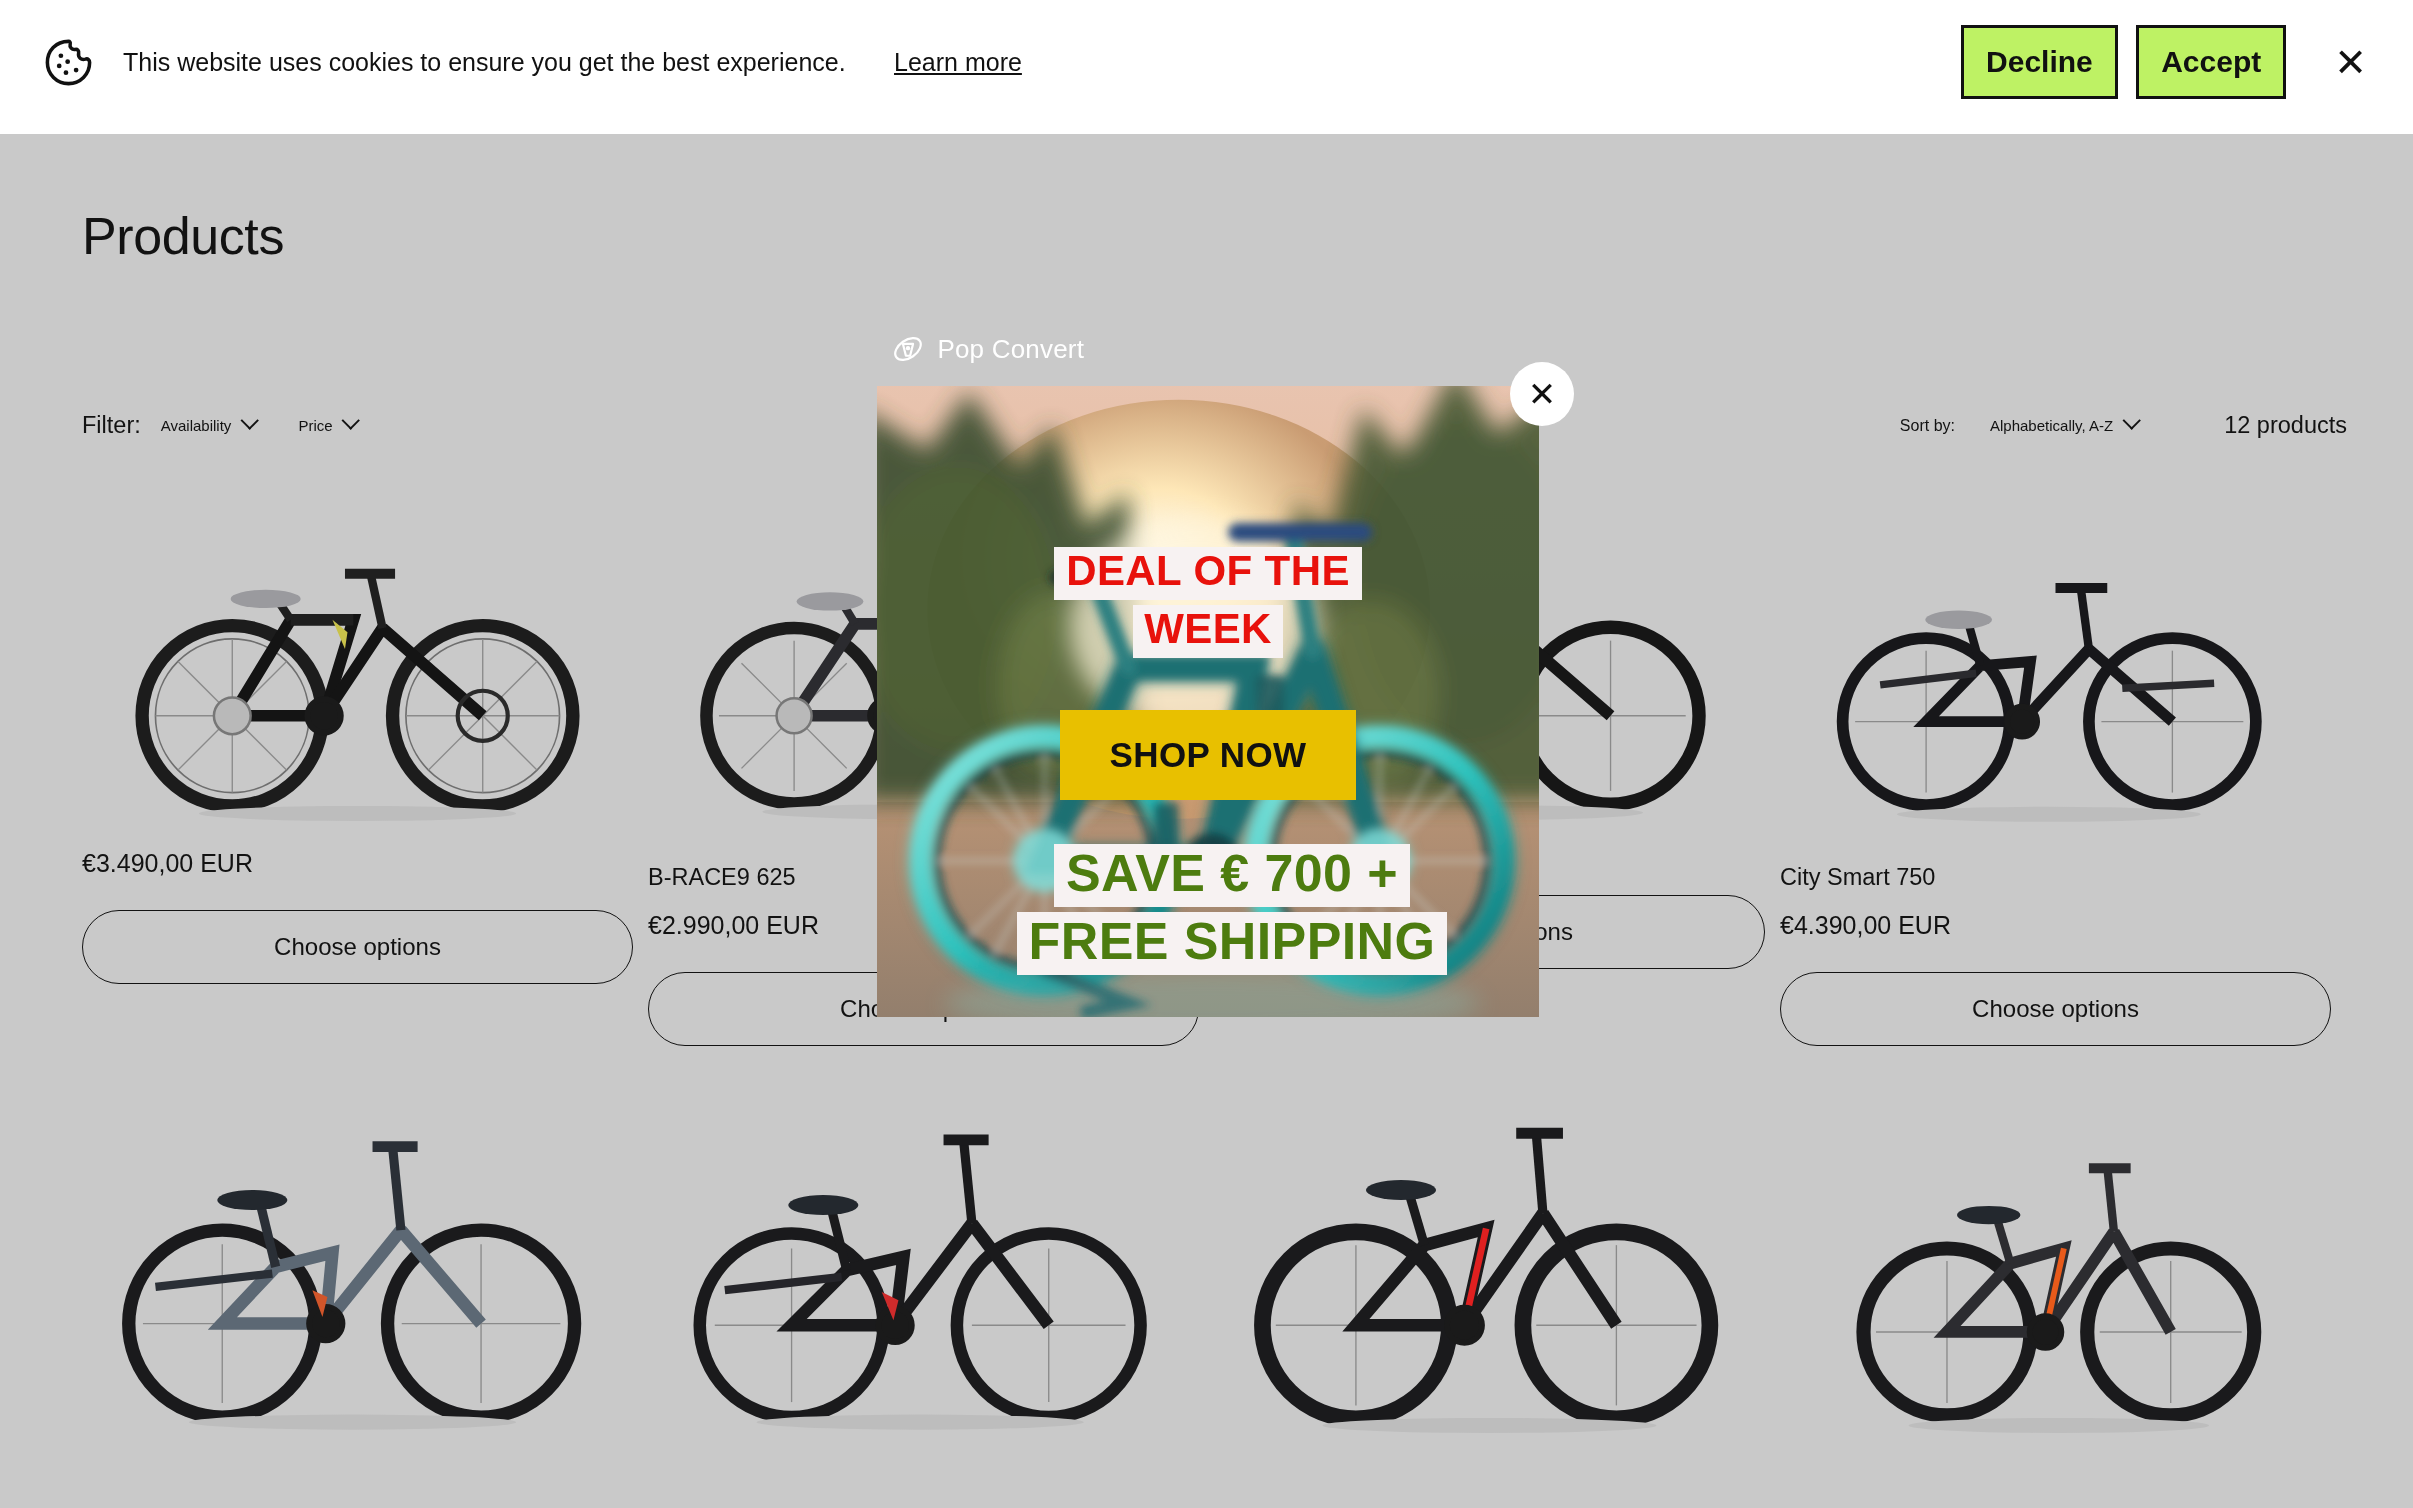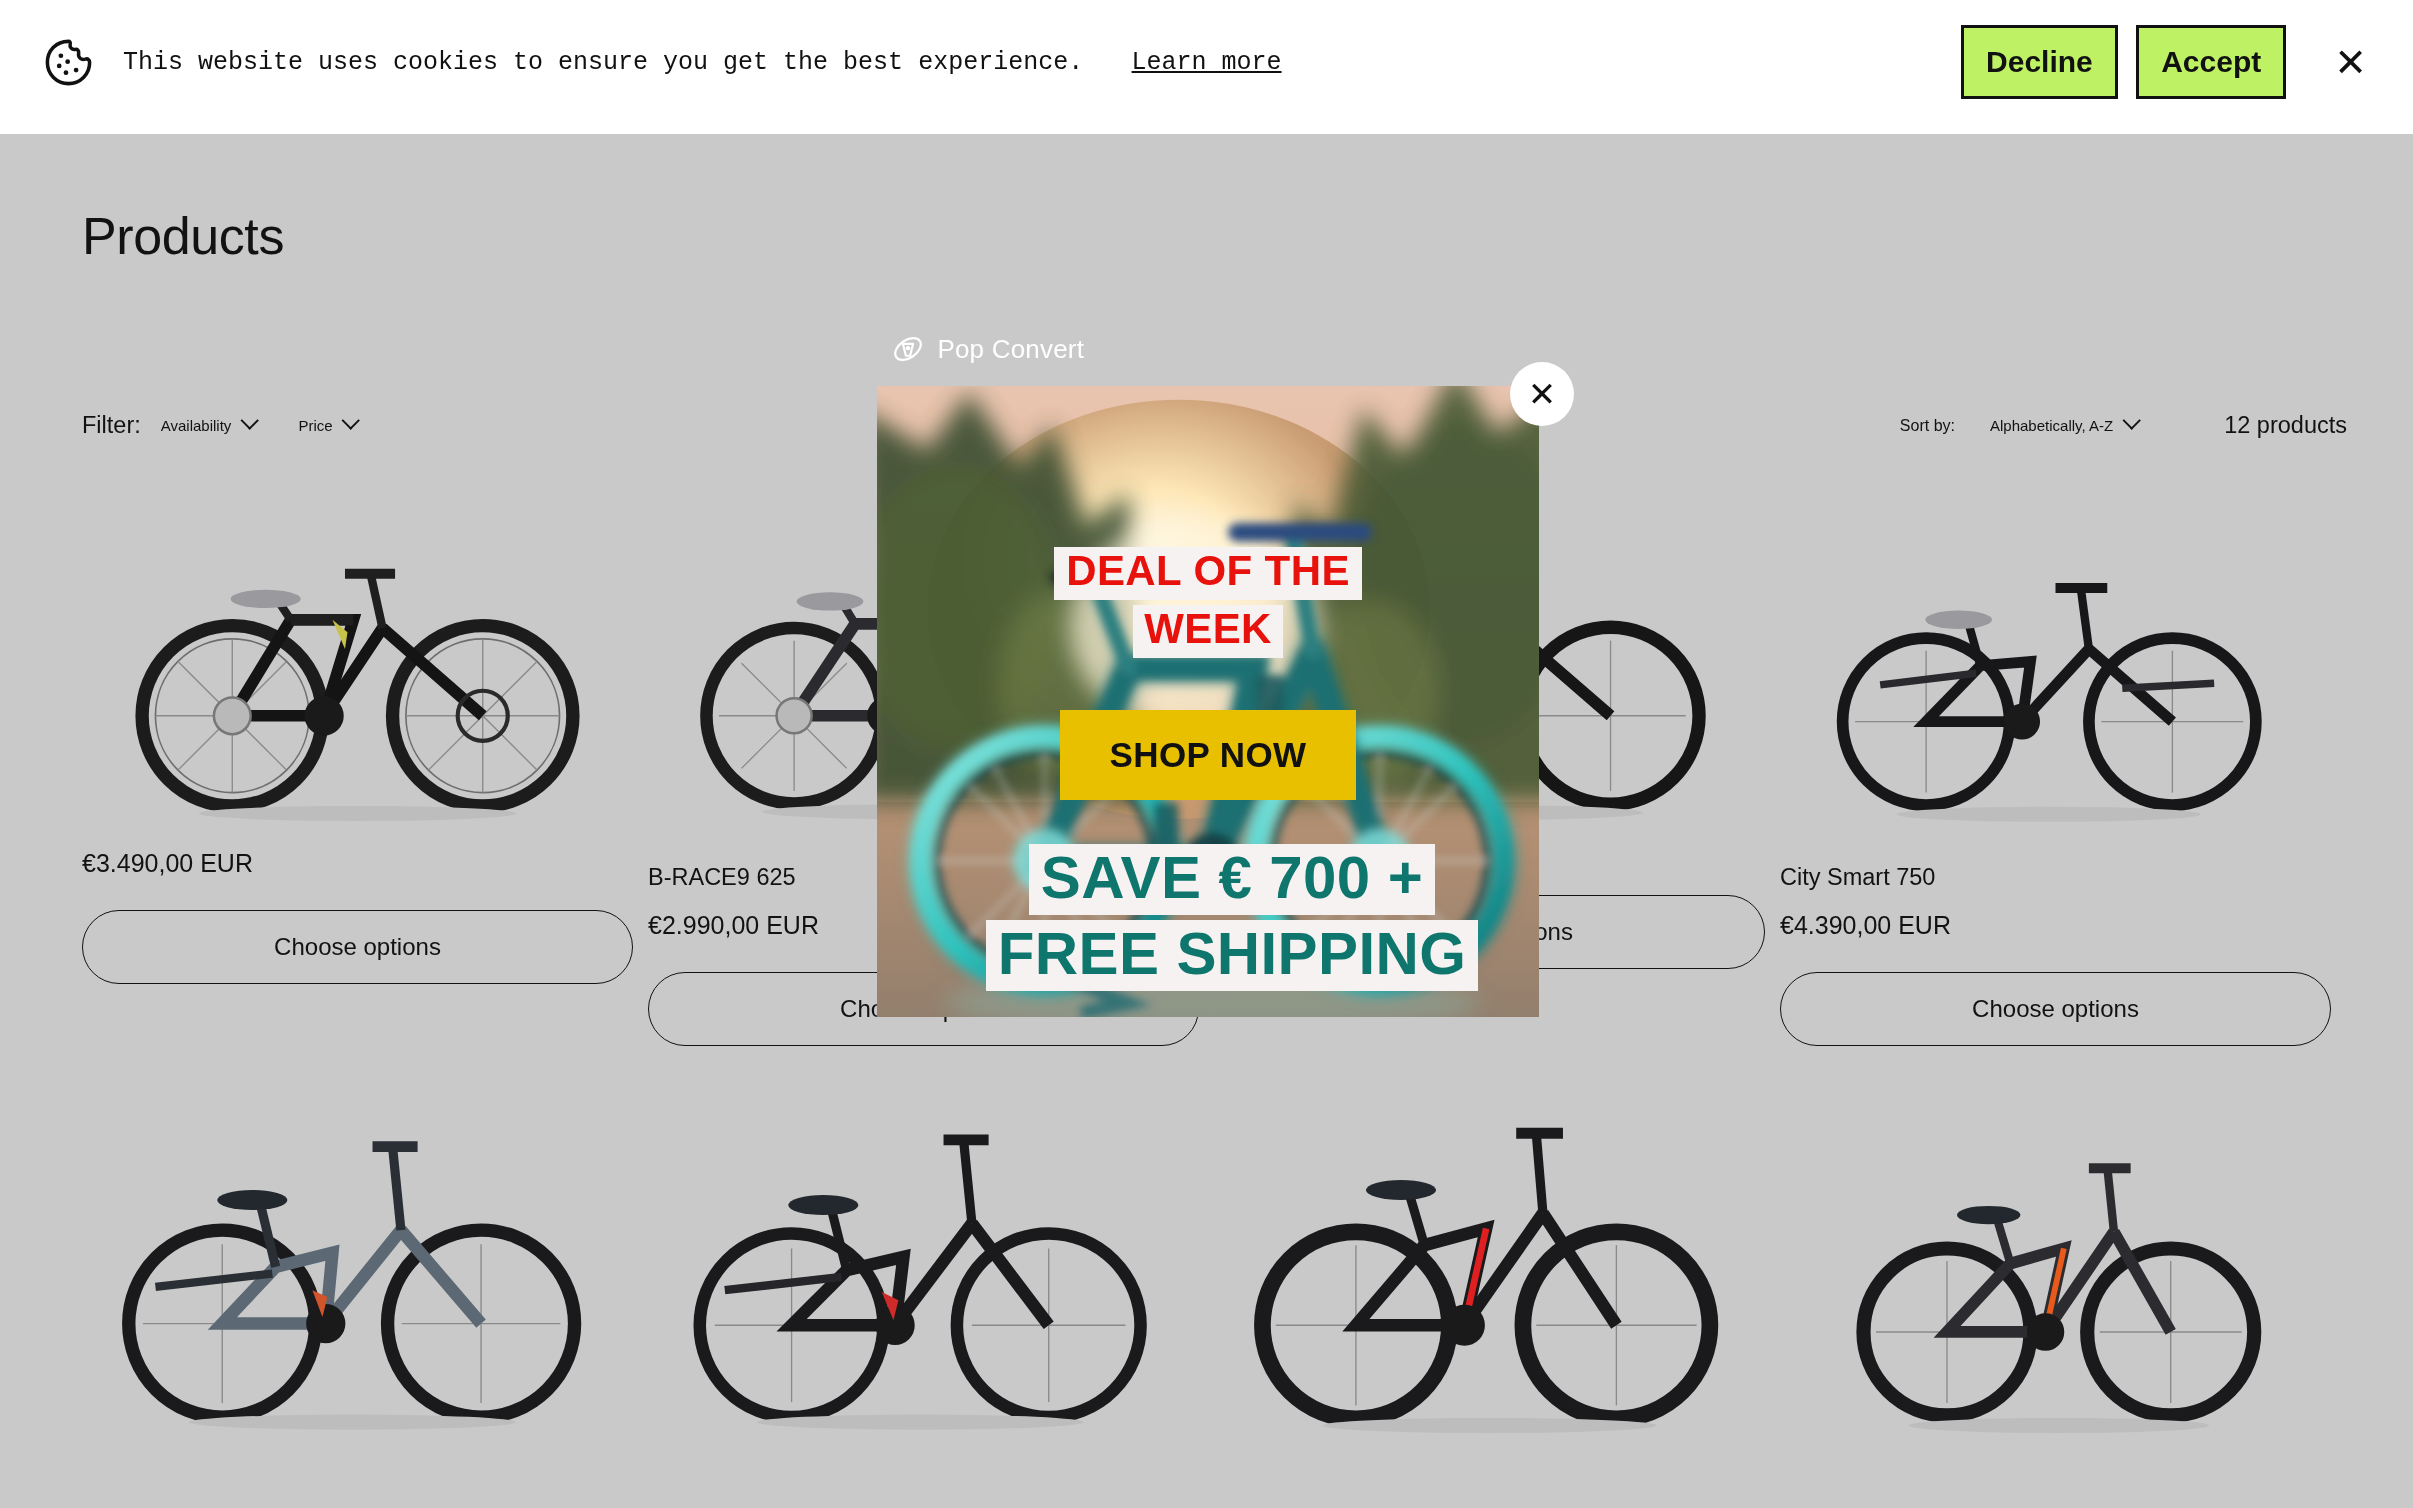--- a/index.html
+++ b/index.html
@@ -246,41 +246,41 @@
     cursor: pointer;
   }
   .pc-sub {
     margin-top: 44px;
     text-align: center;
     line-height: 1.02;
   }
   .pc-sub span {
     display: inline-block;
     background: #f7f2f2;
-    color: #0f766e;
+    color: #4d7c0f;
     font-weight: 700;
-    font-size: 60px;
+    font-size: 52px;
     letter-spacing: 0.4px;
     padding: 3.4px 11.7px 6.7px 11.7px;
     margin-bottom: 5px;
     margin-left: 48px;
   }
 
   
   #cookie-banner {
     position: absolute;
     top: 0; left: 0; right: 0;
     height: 124px;
     background: #ffffff;
     z-index: 90;
     display: flex;
     align-items: center;
     padding: 0 30px 0 44px;
   }
-  .cookie-left { display: flex; align-items: center; gap: 30px; flex: 1; font-family: Liberation Mono, monospace; }
+  .cookie-left { display: flex; align-items: center; gap: 30px; flex: 1; }
   .cookie-text {
     font-size: 25px;
     color: #111111;
     font-weight: 500;
   }
   .cookie-link {
     font-size: 25px;
     color: #111111;
     text-decoration: underline;
     margin-left: 18.4px;

